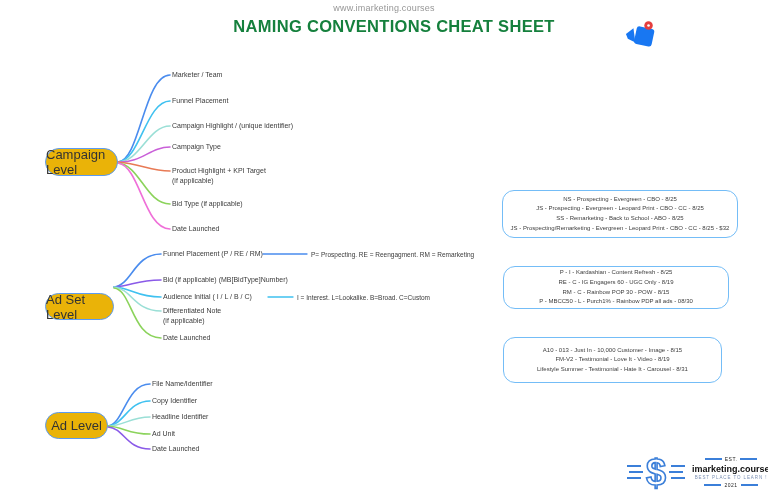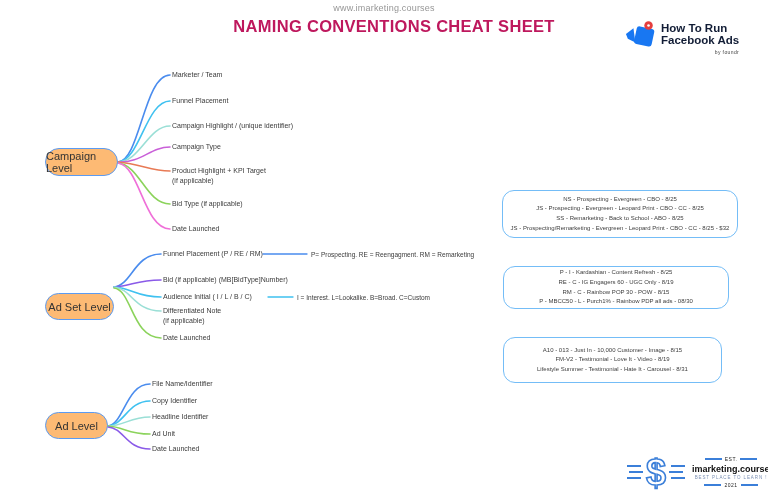--- a/index.html
+++ b/index.html
@@ -7,32 +7,32 @@
   .canvas {
     position:relative; width:768px; height:497px; background:#ffffff;
     font-family:"Liberation Sans", sans-serif; overflow:hidden;
   }
   .watermark {
     position:absolute; top:3px; left:0; right:0; text-align:center;
     font-size:9px; color:#969696; letter-spacing:0.2px;
   }
   .title {
     position:absolute; top:17px; left:20px; right:0; text-align:center;
-    font-size:16.5px; font-weight:800; color:#be185d; letter-spacing:0.3px;
+    font-size:16.5px; font-weight:800; color:#15803d; letter-spacing:0.3px;
   }
   
   .brand { position:absolute; left:624px; top:18px; display:flex; align-items:flex-start; gap:3px; }
   .brand-text { line-height:12px; font-size:11.5px; font-weight:800; color:#111c35; padding-top:4px; }
   .brand-by { font-size:5px; font-weight:400; color:#444; text-align:right; letter-spacing:0.4px; }
   
   .map-lines { position:absolute; left:0; top:0; }
   .node {
-    position:absolute; border:1.5px solid #5b9bf2; border-radius:15px; background:#fdba74;
+    position:absolute; border:1.5px solid #5b9bf2; border-radius:15px; background:#eab308;
     display:flex; align-items:center; justify-content:center;
-    font-size:11px; color:#333;
+    font-size:13px; color:#333;
   }
   .lbl { position:absolute; font-size:7px; color:#3a3a3a; white-space:nowrap; }
   .note { position:absolute; font-size:6.5px; color:#3a3a3a; white-space:nowrap; }
   
   .ex-head {
     position:absolute; left:555px; top:149px; width:110px; text-align:center;
     font-size:12.5px; font-weight:800; color:#262626; letter-spacing:0.5px;
   }
   .ex-box {
     position:absolute; border:1.5px solid #74bdf7; border-radius:12px; background:#fff;
@@ -59,25 +59,20 @@
   <div class="watermark">www.imarketing.courses</div>
   <div class="title">NAMING CONVENTIONS CHEAT SHEET</div>
 
   <div class="brand">
     <svg width="34" height="32" viewBox="0 0 36 34">
       <path d="M2 17 L10 11 L12 26 L4 22 Z" fill="#1877f2"></path>
       <rect x="12" y="10" width="19" height="19" rx="3" transform="rotate(12 21 19)" fill="#1877f2"></rect>
       <circle cx="26" cy="8" r="4.5" fill="#e53e3e"></circle>
       <circle cx="26" cy="8" r="1.4" fill="#ffffff"></circle>
     </svg>
-    <div class="brand-text">
-      <div>How To Run</div>
-      <div>Facebook Ads</div>
-      <div class="brand-by">by foundr</div>
-    </div>
   </div>
 
   <svg class="map-lines" width="768" height="497" viewBox="0 0 768 497" fill="none" stroke-linecap="round" stroke-width="1.6">
 
     <path d="M118,162 C140,161 144,75 170,75" stroke="#4a8cee"></path>
     <path d="M118,162 C140,161 146,101 170,101" stroke="#3fc1f0"></path>
     <path d="M118,162 C140,162 148,126 170,126" stroke="#9adfd6"></path>
     <path d="M118,162 C142,163 150,147 170,147" stroke="#c95fd8"></path>
     <path d="M118,162 C142,164 150,171 170,171" stroke="#e87a55"></path>
     <path d="M118,163 C140,165 146,204 170,204" stroke="#8bd35b"></path>

